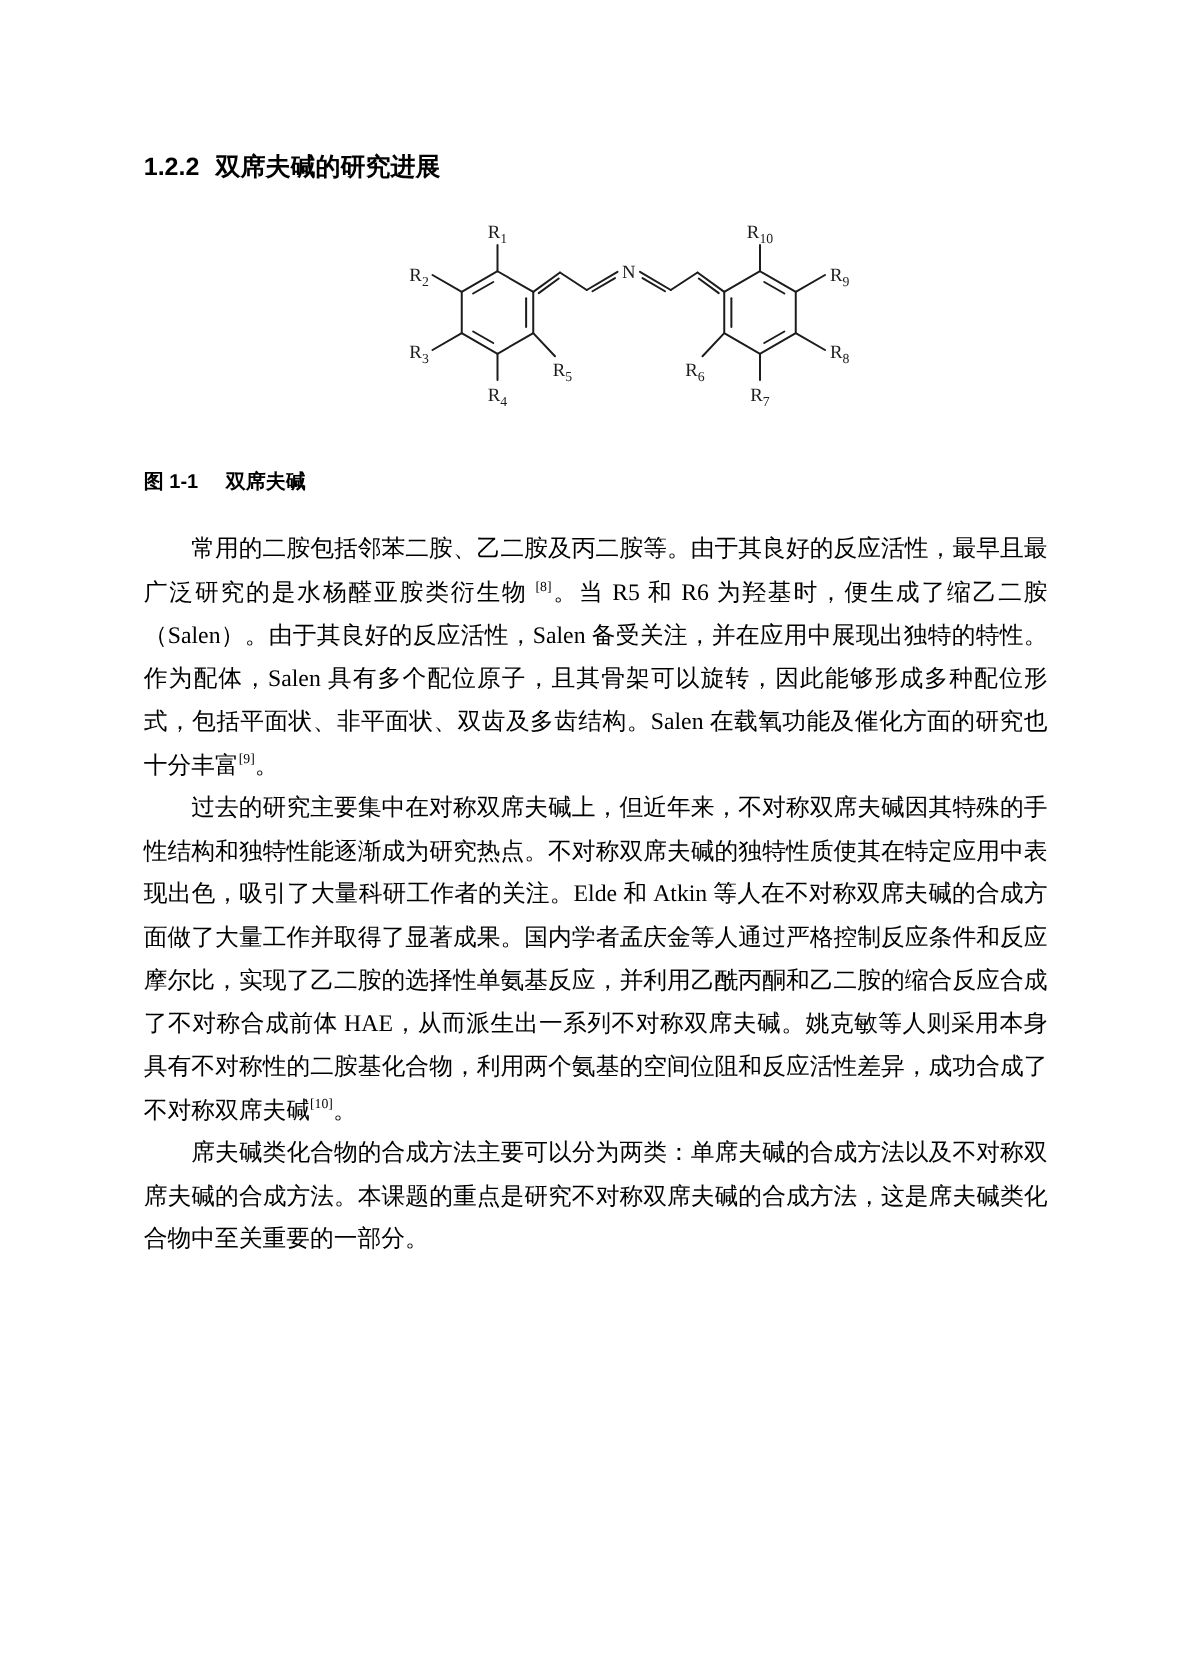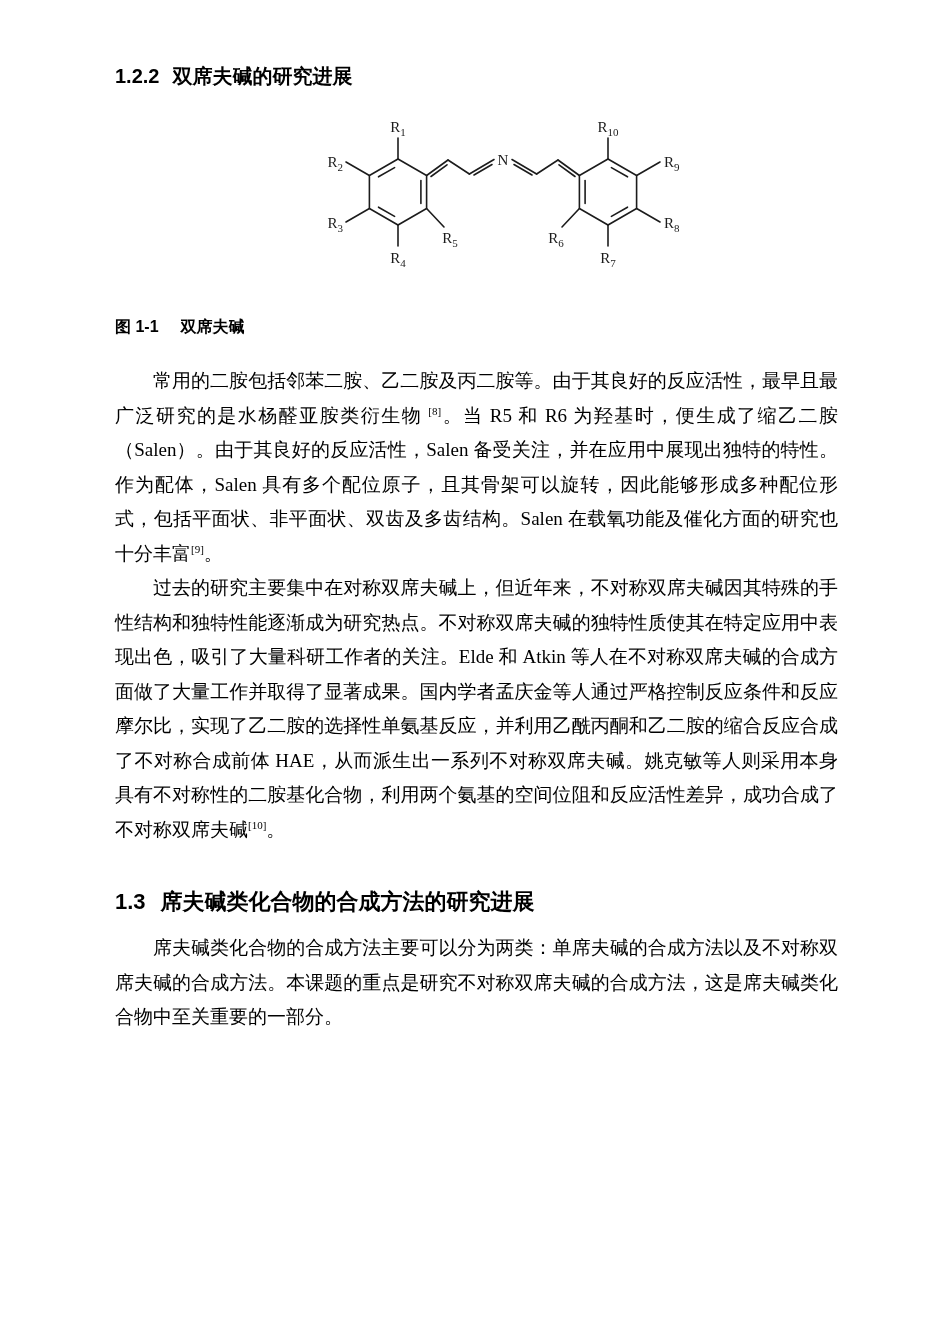--- a/index.html
+++ b/index.html
@@ -6,21 +6,21 @@
   html, body { background: #ffffff; }
   body {
     width: 950px; height: 1344px;
     font-family: "Liberation Serif", "DejaVu Serif", serif;
     color: #000;
     overflow: hidden;
   }
   .page {
     width: 950px; height: 1344px;
     background: #ffffff;
-    padding: 62px 112px 40px 115px;
+    padding: 120px 112px 40px 115px;
     overflow: hidden;
   }
   .heading-sub {
     font-family: "Liberation Sans", "DejaVu Sans", sans-serif;
     font-weight: 700;
     font-size: 20px;
     line-height: 28px;
     color: #000;
     margin-bottom: 12px;
   }
@@ -142,17 +142,16 @@
       <text x="305" y="28" text-anchor="middle"><tspan>R</tspan><tspan class="sub" dy="4">10</tspan></text>
     </svg>
 
     <div class="fig-caption"><span>图 1-1</span><span class="caption-gap"></span><span>双席夫碱</span></div>
   </div>
 
   <p class="body-para"><span>常用的二胺包括邻苯二胺、乙二胺及丙二胺等。由于其良好的反应活性，最早且最广泛研究的是水杨醛亚胺类衍生物 </span><sup class="cite">[8]</sup><span>。当 R5 和 R6 为羟基时，便生成了缩乙二胺（Salen）。由于其良好的反应活性，Salen 备受关注，并在应用中展现出独特的特性。作为配体，Salen 具有多个配位原子，且其骨架可以旋转，因此能够形成多种配位形式，包括平面状、非平面状、双齿及多齿结构。Salen 在载氧功能及催化方面的研究也十分丰富</span><sup class="cite">[9]</sup><span>。</span></p>
 
   <p class="body-para"><span>过去的研究主要集中在对称双席夫碱上，但近年来，不对称双席夫碱因其特殊的手性结构和独特性能逐渐成为研究热点。不对称双席夫碱的独特性质使其在特定应用中表现出色，吸引了大量科研工作者的关注。Elde 和 Atkin 等人在不对称双席夫碱的合成方面做了大量工作并取得了显著成果。国内学者孟庆金等人通过严格控制反应条件和反应摩尔比，实现了乙二胺的选择性单氨基反应，并利用乙酰丙酮和乙二胺的缩合反应合成了不对称合成前体 HAE，从而派生出一系列不对称双席夫碱。姚克敏等人则采用本身具有不对称性的二胺基化合物，利用两个氨基的空间位阻和反应活性差异，成功合成了不对称双席夫碱</span><sup class="cite">[10]</sup><span>。</span></p>
 
-  <h2 class="heading-section"><span>1.3</span><span class="hgap-md"></span><span>席夫碱类化合物的合成方法的研究进展</span></h2>
 
   <p class="body-para">席夫碱类化合物的合成方法主要可以分为两类：单席夫碱的合成方法以及不对称双席夫碱的合成方法。本课题的重点是研究不对称双席夫碱的合成方法，这是席夫碱类化合物中至关重要的一部分。</p>
 
 </div>
 
 </body></html>

